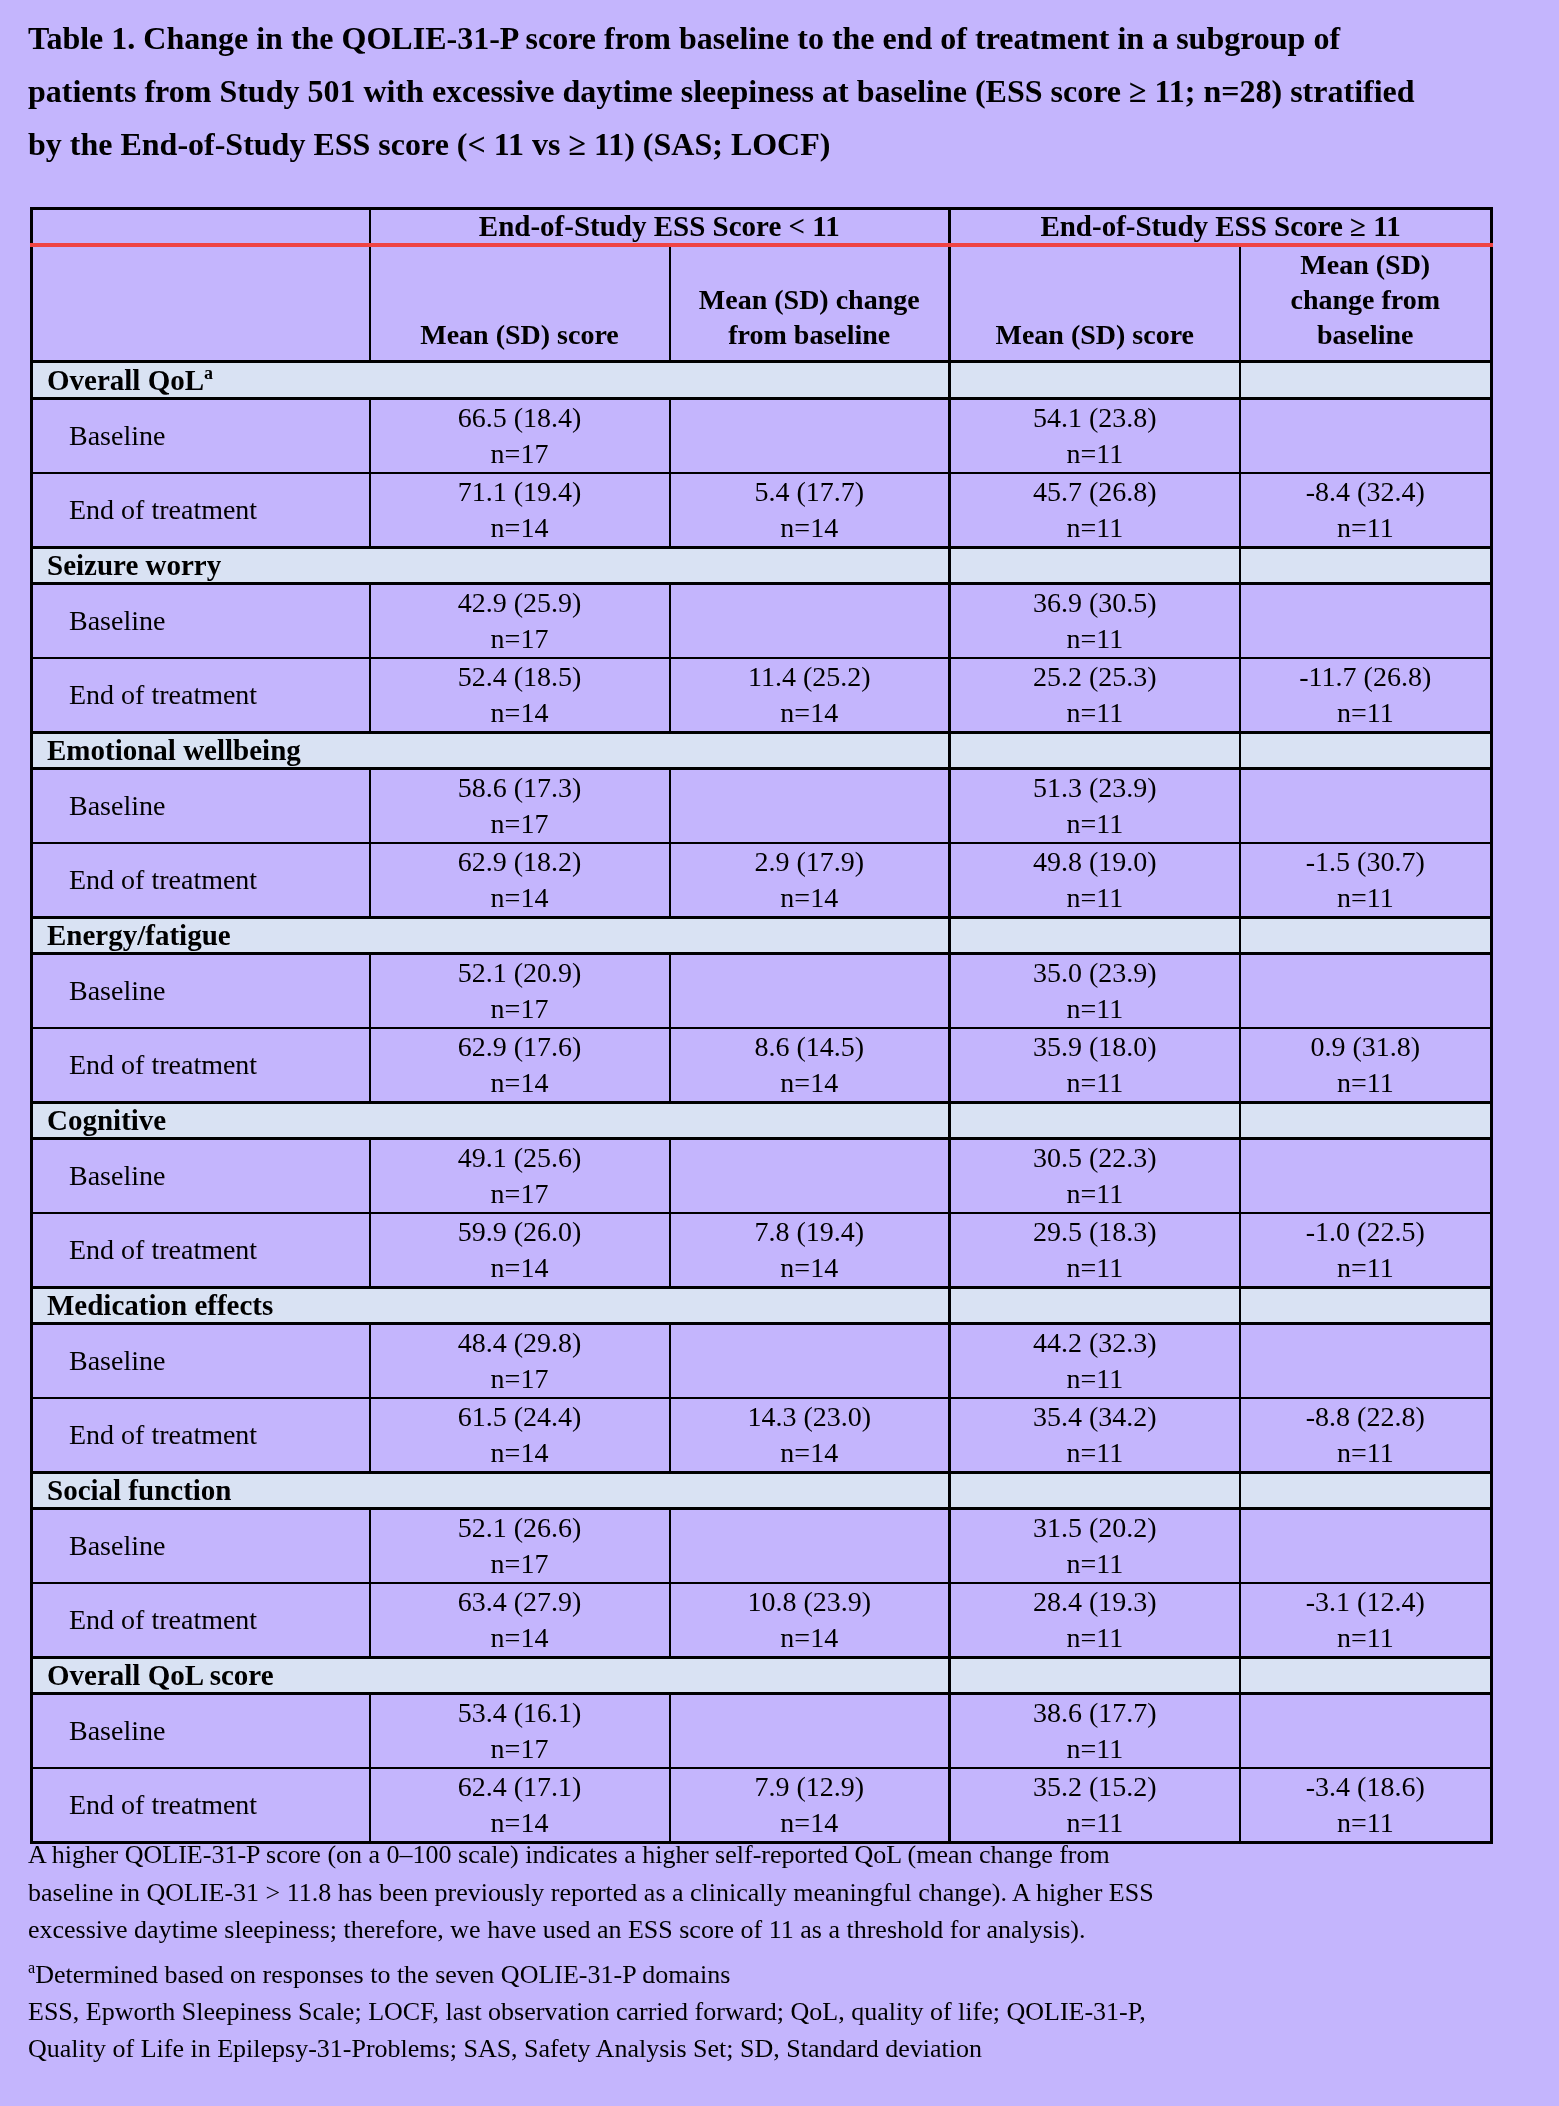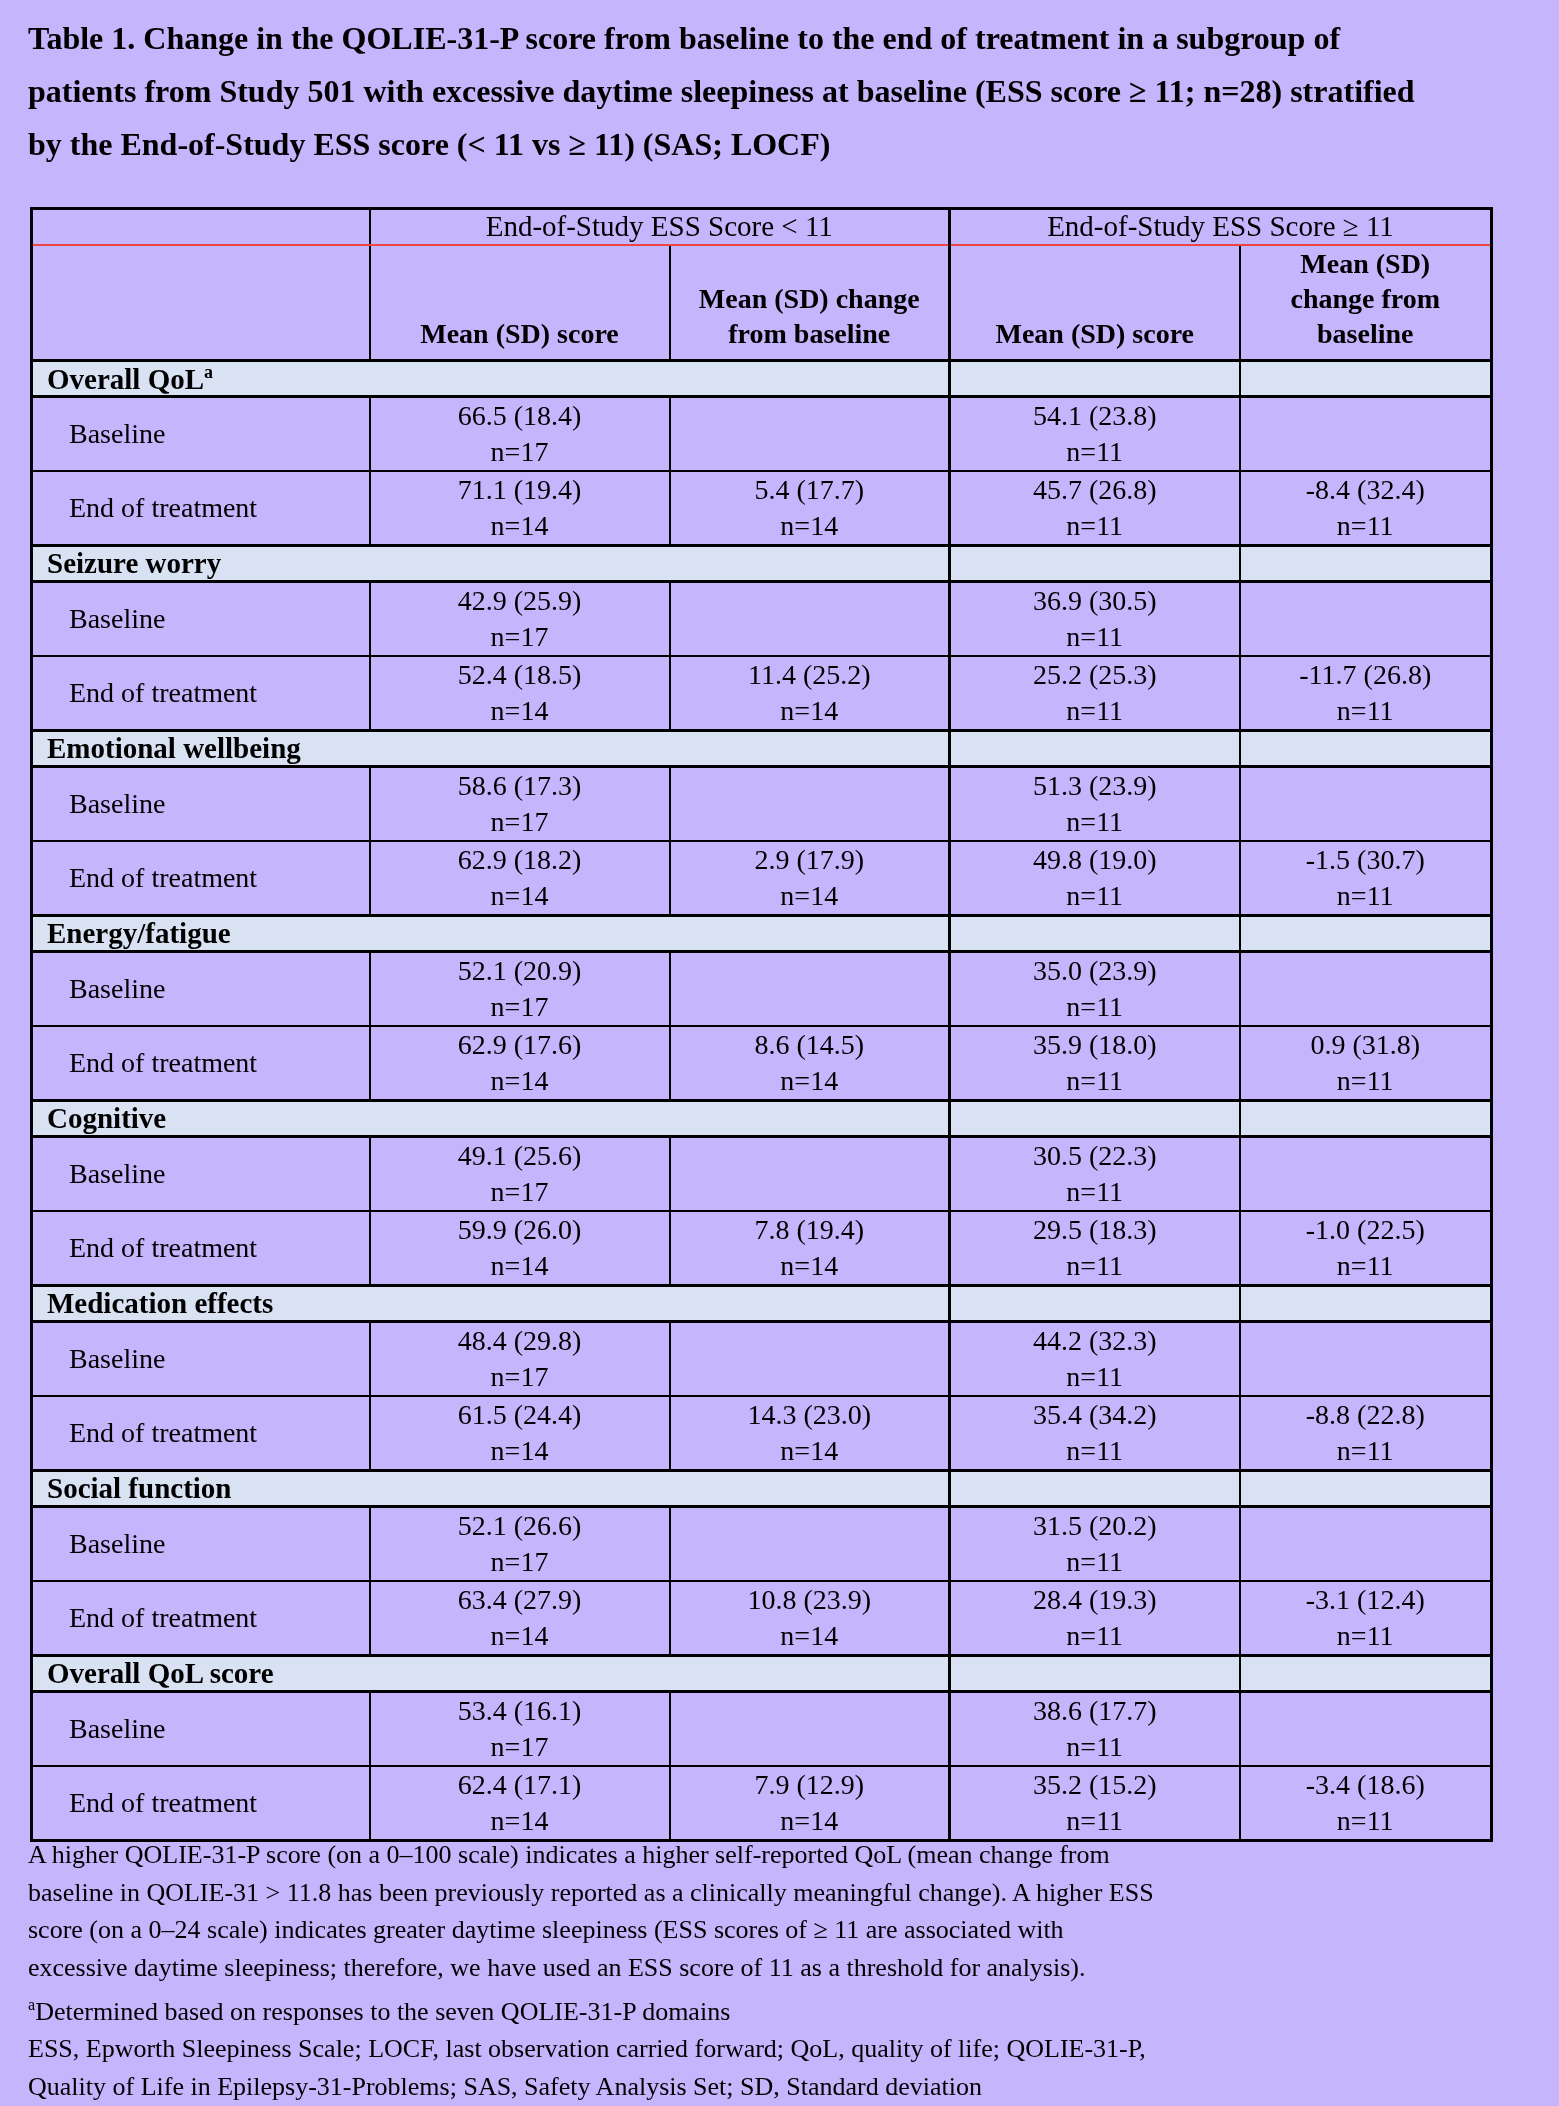--- a/index.html
+++ b/index.html
@@ -39,23 +39,23 @@
   }
   table.tbl td {
     border: 2px solid #000;
     padding: 0;
     text-align: center;
     vertical-align: middle;
     overflow: hidden;
   }
   tr.grow { height: 36px; }
   tr.grow td {
-    font-weight: normal;
+    font-weight: bold;
     font-size: 29px;
-    border-bottom: 2px solid #ef4444;
+    border-bottom: 4px solid #ef4444;
     vertical-align: middle;
   }
   tr.chrow { height: 109px; }
   tr.chrow td {
     font-weight: bold;
     font-size: 28px;
     line-height: 35px;
     vertical-align: bottom;
     padding-bottom: 8px;
   }
@@ -426,19 +426,18 @@
           <td class="dcell">
             <div>-3.4 (18.6)</div>
             <div>n=11</div>
           </td>
         </tr>
       </tbody>
     </table>
   <div class="footnotes">
       <div>A higher QOLIE-31-P score (on a 0–100 scale) indicates a higher self-reported QoL (mean change from</div>
       <div>baseline in QOLIE-31 &gt; 11.8 has been previously reported as a clinically meaningful change). A higher ESS</div>
-      <div>score (on a 0–24 scale) indicates greater daytime sleepiness (ESS scores of ≥ 11 are associated with</div>
       <div>excessive daytime sleepiness; therefore, we have used an ESS score of 11 as a threshold for analysis).</div>
       <div><sup>a</sup>Determined based on responses to the seven QOLIE-31-P domains</div>
       <div>ESS, Epworth Sleepiness Scale; LOCF, last observation carried forward; QoL, quality of life; QOLIE-31-P,</div>
       <div>Quality of Life in Epilepsy-31-Problems; SAS, Safety Analysis Set; SD, Standard deviation</div>
     </div>
 </div>
 
 </body></html>

